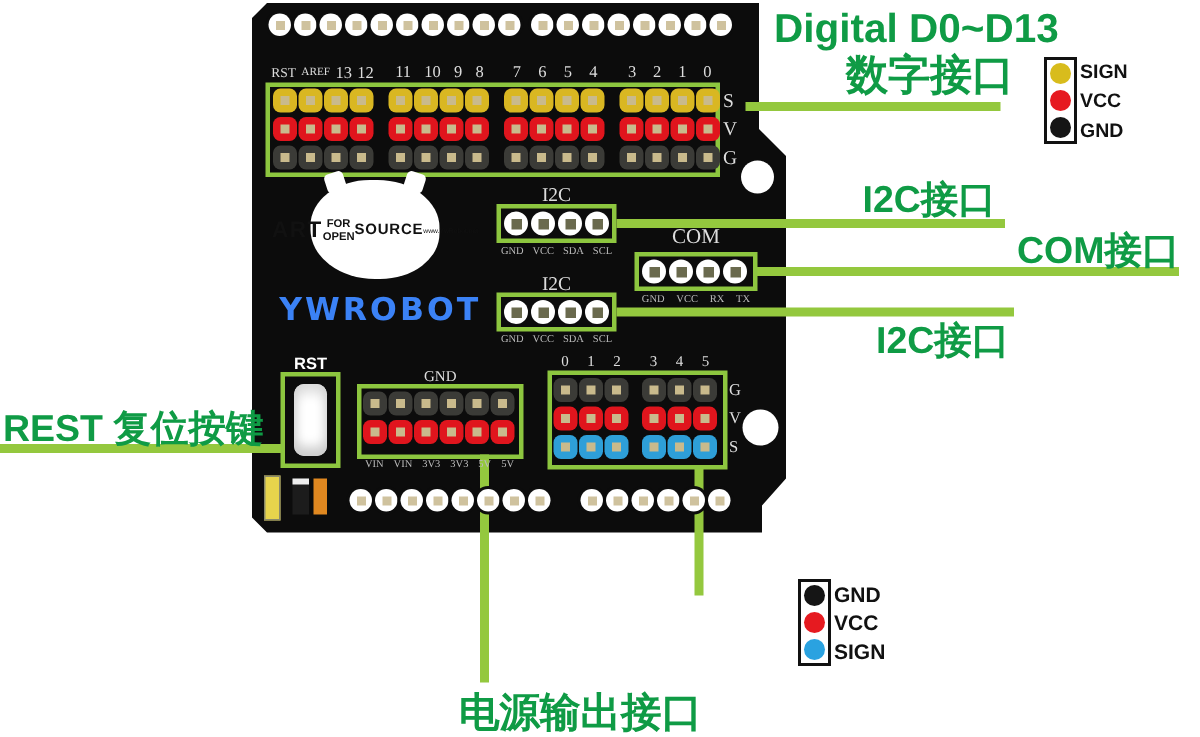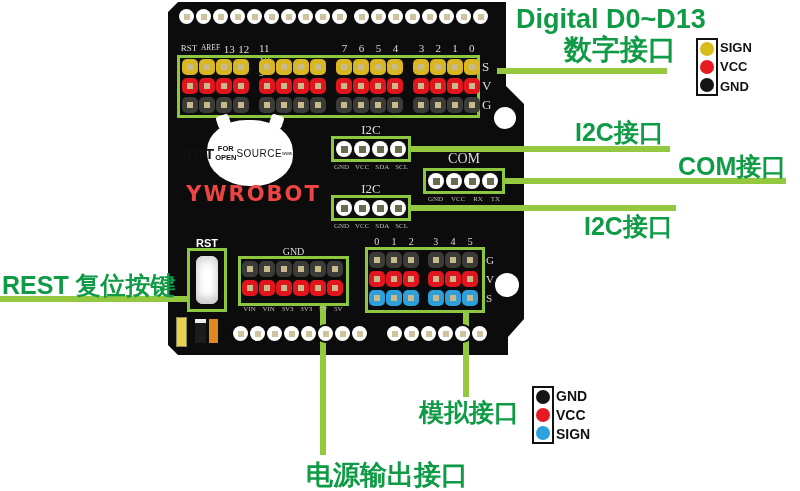--- a/index.html
+++ b/index.html
@@ -42,26 +42,26 @@
   
   .artblob{position:absolute;left:207px;top:120px;width:86px;height:66px;background:#fff;
            border-radius:46% 48% 46% 50%;display:flex;flex-direction:row;align-items:center;
            justify-content:center;text-align:center;color:#111;}
   .artblob:before,.artblob:after{content:"";position:absolute;top:-5px;width:13px;height:13px;
            background:#fff;border-radius:3px;}
   .artblob:before{left:10px;transform:rotate(-18deg);}
   .artblob:after{right:10px;transform:rotate(18deg);}
   .art1{font-size:15px;font-weight:bold;line-height:15px;letter-spacing:1px;}
   .art2{font-size:7.5px;font-weight:bold;line-height:9px;}
-  .art3{font-size:10px;font-weight:normal;line-height:11px;letter-spacing:.5px;}
+  .art3{font-size:10px;font-weight:bold;line-height:11px;letter-spacing:.5px;}
   .art4{font-size:4.5px;line-height:7px;}
   
   .rstbtn{position:absolute;left:196px;top:256px;width:22px;height:48px;background:#fff;
           border-radius:7px;box-shadow:inset 0 -6px 8px #ccc, inset 0 6px 8px #ddd;}
-  .brand{position:absolute;left:186px;top:182px;width:135px;text-align:center;color:#ef4444;
+  .brand{position:absolute;left:186px;top:194px;width:135px;text-align:center;color:#3b82f6;
          font-family:"DejaVu Sans",sans-serif;font-weight:bold;font-size:21px;letter-spacing:2px;}
   .product{position:absolute;left:179px;top:213px;width:150px;text-align:center;color:#ececec;
          font-size:12px;letter-spacing:.5px;}
 </style>
 </head>
 <body>
 
 <div id="canvas">
 
   <svg class="abs" width="800" height="491" viewBox="0 0 800 491" style="left:0;top:0;">
@@ -136,21 +136,21 @@
         <i></i>
       </div>
     </div>
 
   <div class="blabel lrow" style="left:179px;top:43px;width:72px;font-size:9px;">
     <span>RST</span>
       <span style="font-size:7.5px;">AREF</span>
       <span style="font-size:11px;">13</span>
       <span style="font-size:11px;">12</span>
   </div>
-  <div class="blabel lrow" style="left:259px;top:42px;width:68px;font-size:11px;flex-direction:column;">
+  <div class="blabel lrow" style="left:259px;top:42px;width:68px;font-size:11px;">
     <span>11</span>
       <span>10</span>
       <span>9</span>
       <span>8</span>
   </div>
   <div class="blabel lrow" style="left:336px;top:42px;width:68px;font-size:11px;">
     <span>7</span>
       <span>6</span>
       <span>5</span>
       <span>4</span>
@@ -617,21 +617,20 @@
         <i></i>
       </div>
     </div>
 
   <div class="gtext" style="left:516px;top:4px;font-size:27px;">Digital D0~D13</div>
   <div class="gtext" style="left:564px;top:31px;font-size:28px;">数字接口</div>
   <div class="gtext" style="left:575px;top:116px;font-size:25px;">I2C接口</div>
   <div class="gtext" style="left:678px;top:150px;font-size:25px;">COM接口</div>
   <div class="gtext" style="left:584px;top:210px;font-size:25px;">I2C接口</div>
   <div class="gtext" style="left:2px;top:269px;font-size:25px;">REST 复位按键</div>
-  <div class="gtext" style="left:419px;top:396px;font-size:25px;">模拟接口</div>
   <div class="gtext" style="left:306px;top:457px;font-size:27px;">电源输出接口</div>
 
   <div class="legend-strip" style="left:696px;top:38px;height:58px;">
     <span class="dot" style="background: rgb(216, 188, 28);"></span>
     <span class="dot" style="background: rgb(230, 26, 32);"></span>
     <span class="dot" style="background: rgb(21, 21, 21);"></span>
   </div>
   <div class="legend-labels" style="left:720px;top:38px;height:58px;font-size:13px;">
     <span>SIGN</span>
     <span>VCC</span>

